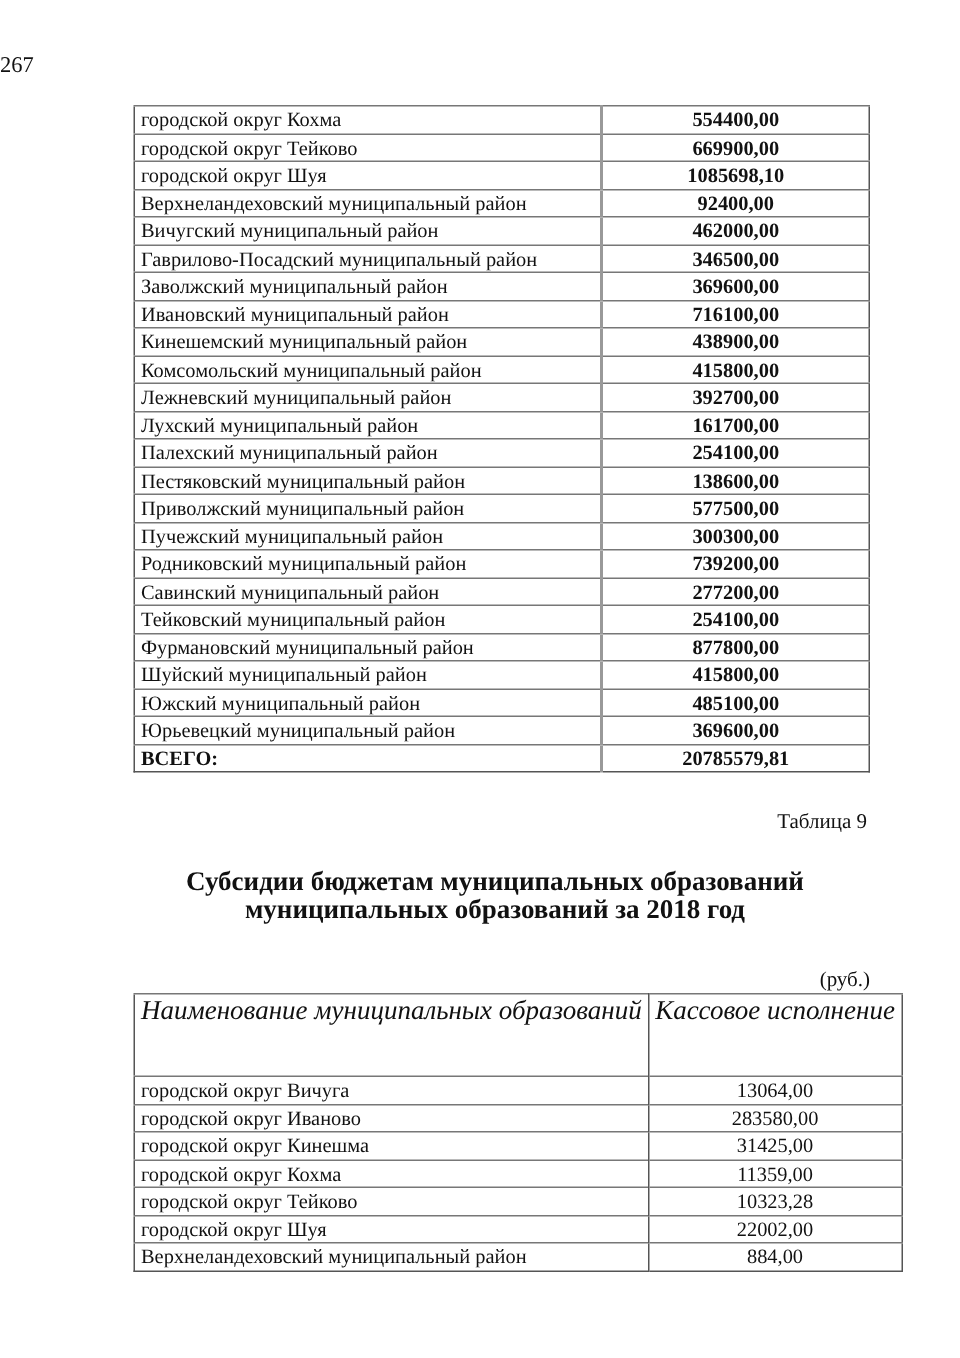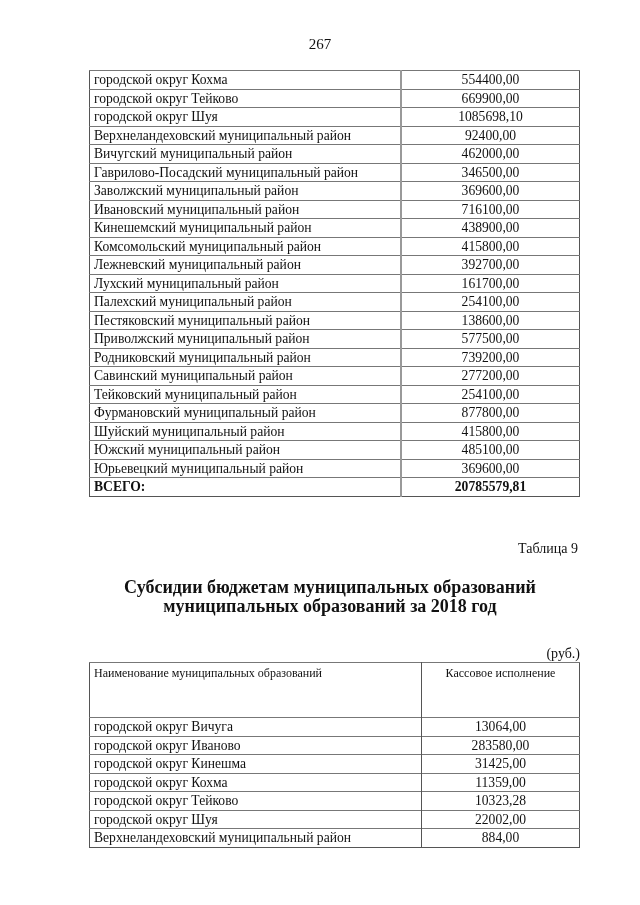--- a/index.html
+++ b/index.html
@@ -1,45 +1,45 @@
 <!DOCTYPE html>
 <html><head>
 <meta charset="utf-8">
 <style>
   html, body { margin: 0; padding: 0; background: #ffffff; }
   body {
     width: 640px; height: 905px; position: relative; overflow: hidden;
     font-family: "Liberation Serif", "DejaVu Serif", serif; color: #111;
   }
   .page-number {
-    position: absolute; top: 36px; left: 0; width: 640px; text-align: center;
+    position: absolute; top: 36px; left: 0; width: 640px; text-align: left;
     font-size: 15px;
   }
   table { border-collapse: collapse; position: absolute; font-size: 13.6px; padding-left: 12px; }
   td { padding: 0 4px; white-space: nowrap; line-height: 17px; height: 17.5px; }
   #t1 { left: 89px; top: 70px; width: 491px; border: 1px solid #555; }
   #t1 td { border-top: 1px solid #777; }
   #t1 td.name { width: 302px; border-right: 2px solid #999; }
-  #t1 td.val { text-align: center; }
+  #t1 td.val { text-align: center; font-weight: bold; }
   #t1 tr.total td { font-weight: bold; }
   .table-label {
     position: absolute; top: 541px; right: 62px; font-size: 14px;
   }
   .table-title {
     position: absolute; top: 578px; left: 60px; width: 540px; text-align: center;
     font-weight: bold; font-size: 18px; line-height: 19px;
   }
   .unit {
     position: absolute; top: 646px; right: 60px; font-size: 14px;
   }
   #t2 { left: 89px; top: 662px; width: 491px; border: 1px solid #555; }
   #t2 td { border-top: 1px solid #777; }
   #t2 td.name { width: 323px; border-right: 1px solid #555; }
   #t2 td.val { text-align: center; }
-  #t2 tr.head td { height: 52px; vertical-align: top; padding-top: 2px; font-size: 12px; }
+  #t2 tr.head td { height: 52px; vertical-align: top; text-align: center; padding-top: 2px; font-size: 18px; font-style: italic; }
 </style>
 </head>
 <body>
 
 <div class="page-number">267</div>
 
 <table id="t1">
   <tbody id="t1-body">
       <tr>
         <td class="name">городской округ Кохма</td>
@@ -93,20 +93,24 @@
         <td class="name">Палехский муниципальный район</td>
         <td class="val">254100,00</td>
       </tr>
       <tr>
         <td class="name">Пестяковский муниципальный район</td>
         <td class="val">138600,00</td>
       </tr>
       <tr>
         <td class="name">Приволжский муниципальный район</td>
         <td class="val">577500,00</td>
+      </tr>
+      <tr>
+        <td class="name">Пучежский муниципальный район</td>
+        <td class="val">300300,00</td>
       </tr>
       <tr>
         <td class="name">Родниковский муниципальный район</td>
         <td class="val">739200,00</td>
       </tr>
       <tr>
         <td class="name">Савинский муниципальный район</td>
         <td class="val">277200,00</td>
       </tr>
       <tr>

